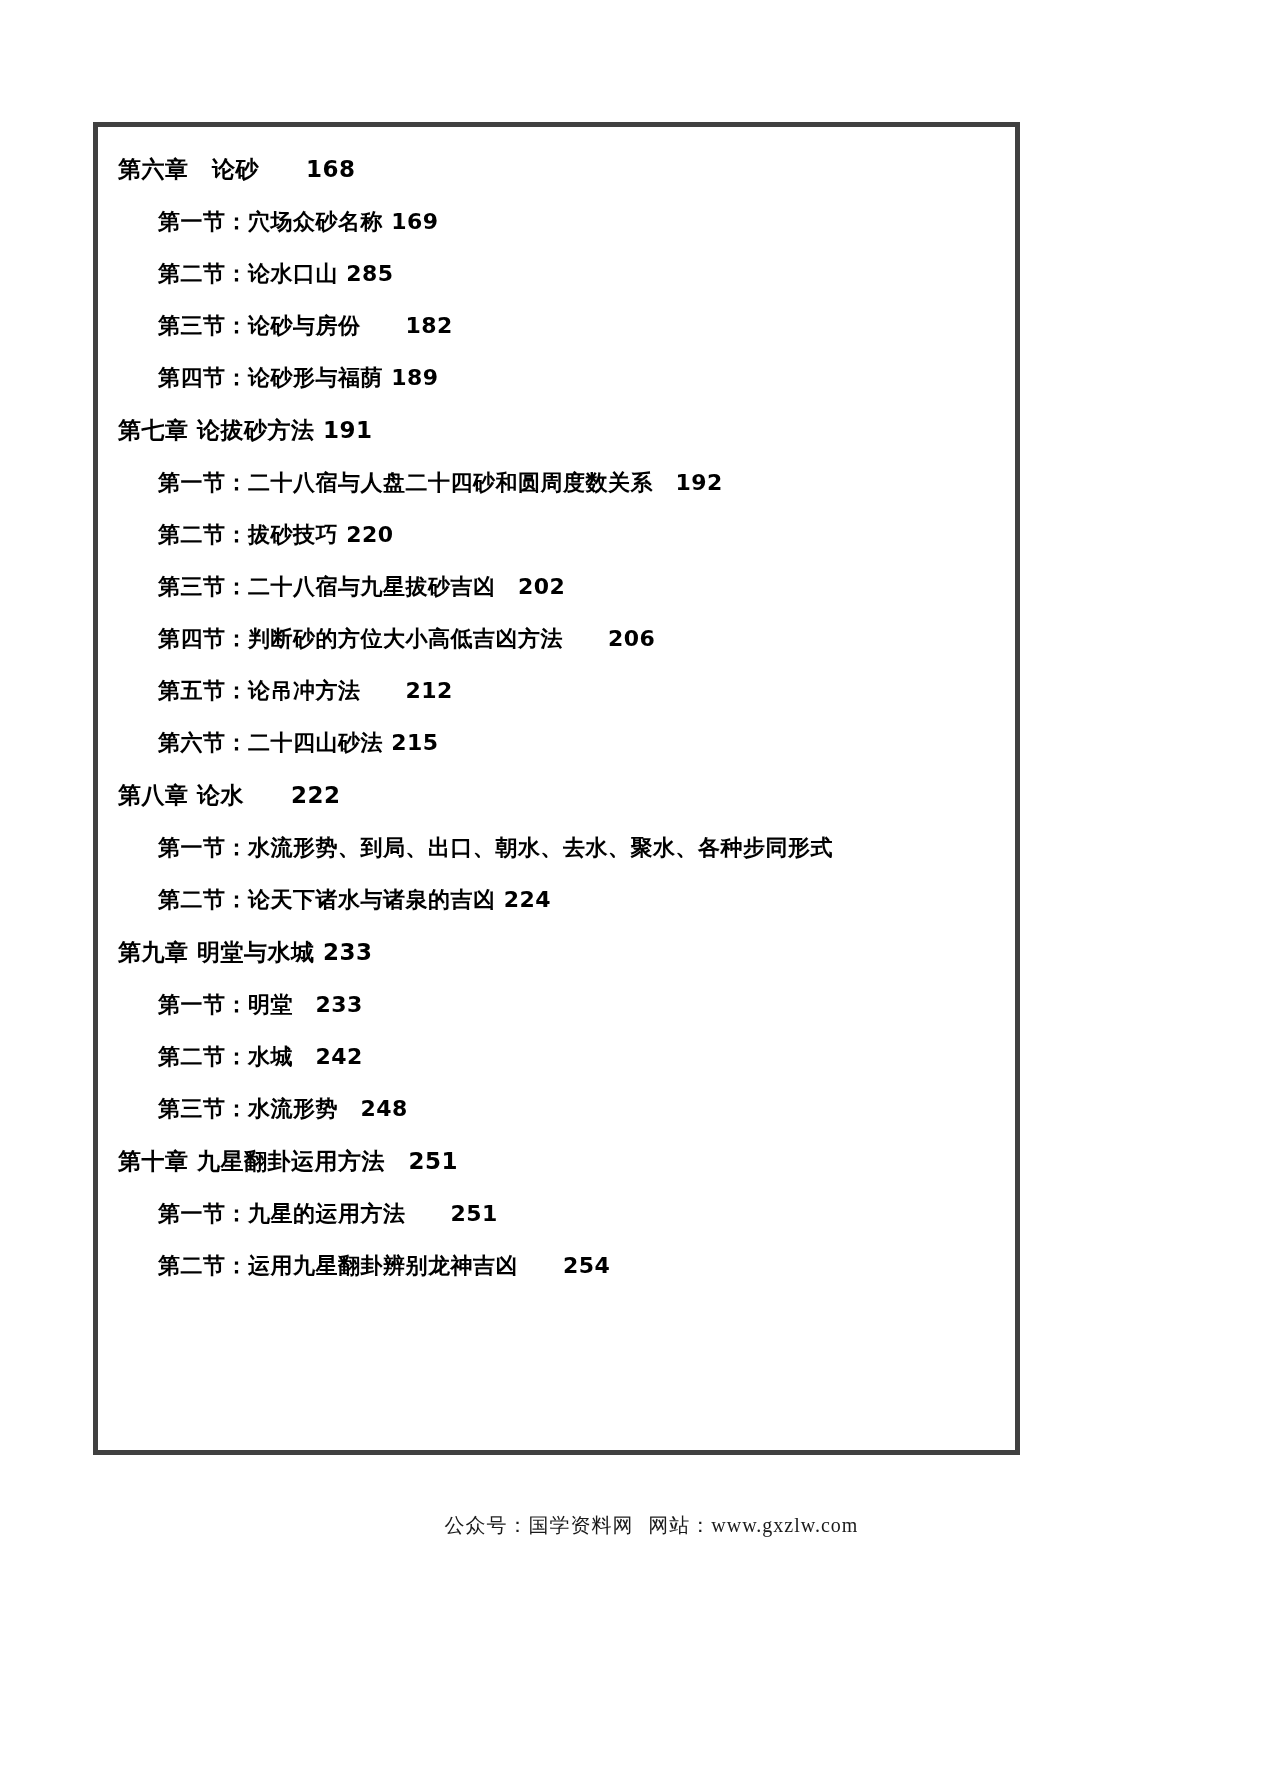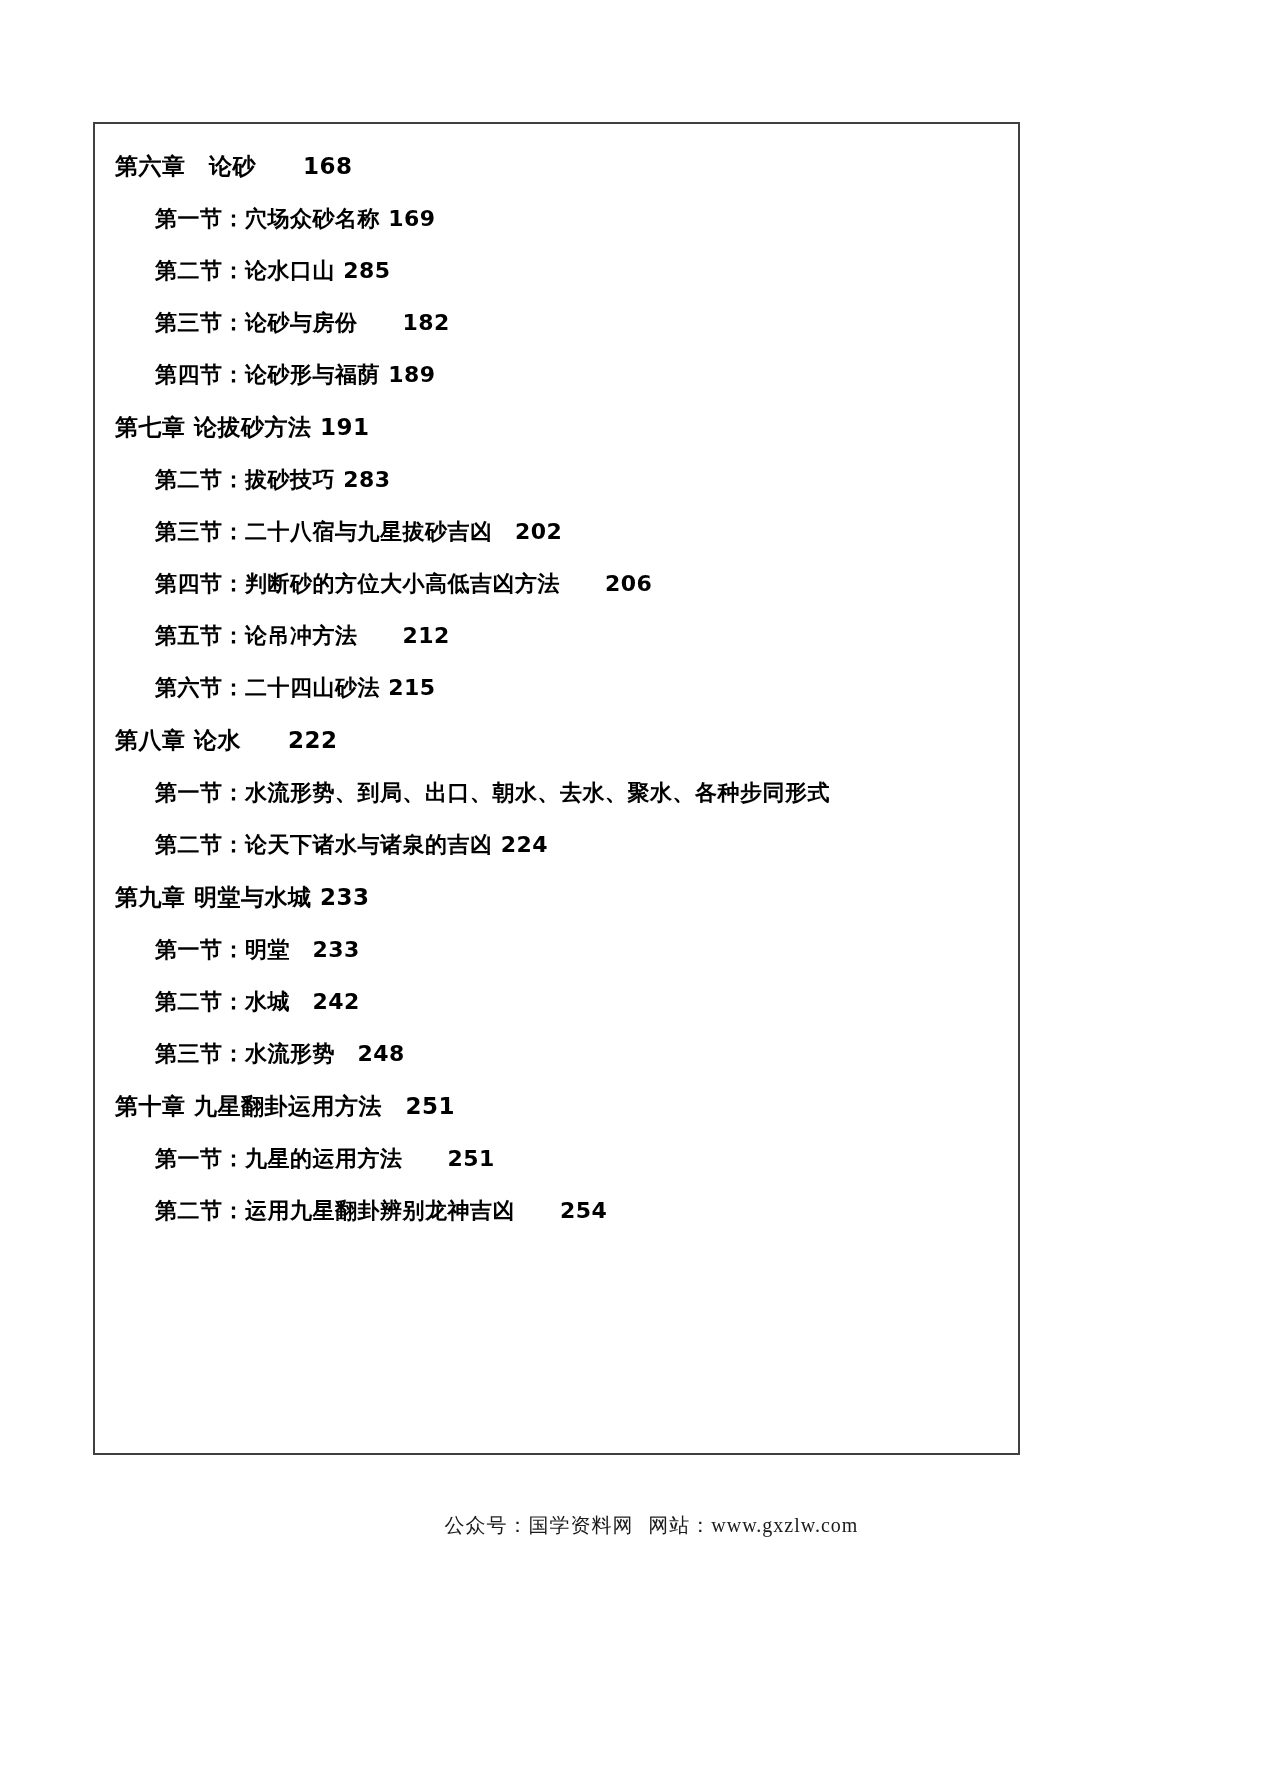--- a/index.html
+++ b/index.html
@@ -20,21 +20,21 @@
     width: 1263px;
     height: 1790px;
     background: #ffffff;
   }
   .toc-frame {
     position: absolute;
     left: 93px;
     top: 122px;
     width: 927px;
     height: 1333px;
-    border: 2px solid #404040;
+    border: 5px solid #404040;
     box-sizing: border-box;
     background: #ffffff;
     padding: 0;
   }
   .toc-inner {
     position: relative;
     width: 100%;
     height: 100%;
     padding-top: 16px;
     box-sizing: border-box;
@@ -87,21 +87,22 @@
   <div class="toc-frame">
     <div class="toc-inner">
 
       <div class="chapter">第六章　论砂　　168</div>
       <div class="section">第一节：穴场众砂名称 169</div>
       <div class="section">第二节：论水口山 285</div>
       <div class="section">第三节：论砂与房份　　182</div>
       <div class="section">第四节：论砂形与福荫 189</div>
 
       <div class="chapter">第七章  论拔砂方法 191</div>
-      <div class="section">第二节：拔砂技巧 283</div>
+      <div class="section">第一节：二十八宿与人盘二十四砂和圆周度数关系　192</div>
+      <div class="section">第二节：拔砂技巧 220</div>
       <div class="section">第三节：二十八宿与九星拔砂吉凶　202</div>
       <div class="section">第四节：判断砂的方位大小高低吉凶方法　　206</div>
       <div class="section">第五节：论吊冲方法　　212</div>
       <div class="section">第六节：二十四山砂法 215</div>
 
       <div class="chapter">第八章  论水　　222</div>
       <div class="section">第一节：水流形势、到局、出口、朝水、去水、聚水、各种步同形式</div>
       <div class="section">第二节：论天下诸水与诸泉的吉凶 224</div>
 
       <div class="chapter">第九章  明堂与水城 233</div>

